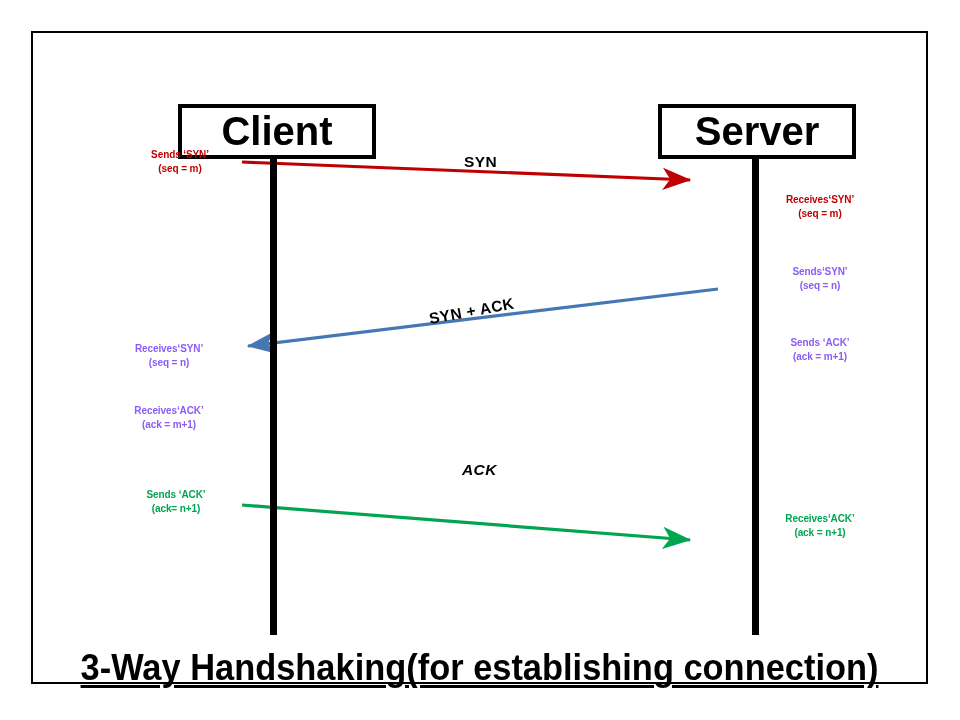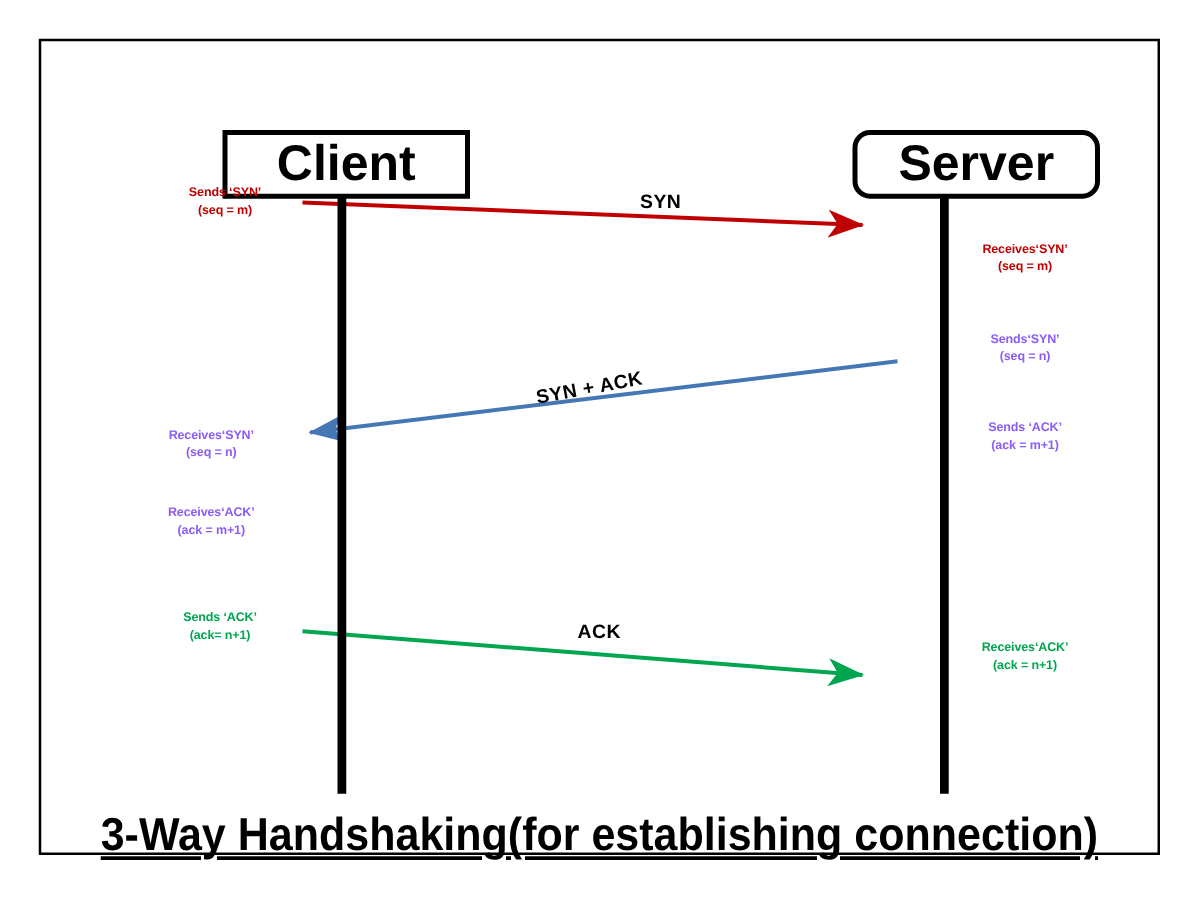--- a/index.html
+++ b/index.html
@@ -39,21 +39,21 @@
     box-sizing: border-box;
     display: flex;
     align-items: center;
     justify-content: center;
     font-weight: bold;
     font-size: 40px;
     color: #000000;
     letter-spacing: 0px;
   }
   #client-box { left: 145px; top: 71px; width: 198px; height: 55px; }
-  #server-box { left: 649px; top: 71px; width: 198px; height: 55px; border-radius: 14px; }
+  #server-box { left: 625px; top: 71px; width: 198px; height: 55px; }
 
   
   .lifeline {
     position: absolute;
     width: 7px;
     background: #000000;
   }
   #client-lifeline { left: 237px; top: 125px; height: 477px; }
   #server-lifeline { left: 719px; top: 125px; height: 477px; }
 
@@ -160,22 +160,22 @@
 
     <div class="anno blue" style="left:50px; top:371px; width:172px;">Receives‘ACK’
 (ack = m+1)</div>
 
     <div class="anno green" style="left:64px; top:455px; width:158px;">Sends ‘ACK’
 (ack= n+1)</div>
 
     <div class="anno green" style="left:702px; top:479px; width:170px;">Receives‘ACK’
 (ack = n+1)</div>
 
-    <div class="arrow-label" style="left:431px; top:120px;margin-left:48px;">SYN</div>
+    <div class="arrow-label" style="left:431px; top:120px;">SYN</div>
 
     <div class="arrow-label" id="label-syn-ack" style="left:398px; top:277px;">SYN + ACK</div>
 
-    <div class="arrow-label" style="left:429px; top:464px;">ACK</div>
+    <div class="arrow-label" style="left:429px; top:428px;font-style:italic;">ACK</div>
 
     <div id="title">3-Way Handshaking(for establishing connection)</div>
 
   </div>
 </div>
 
 </body></html>

